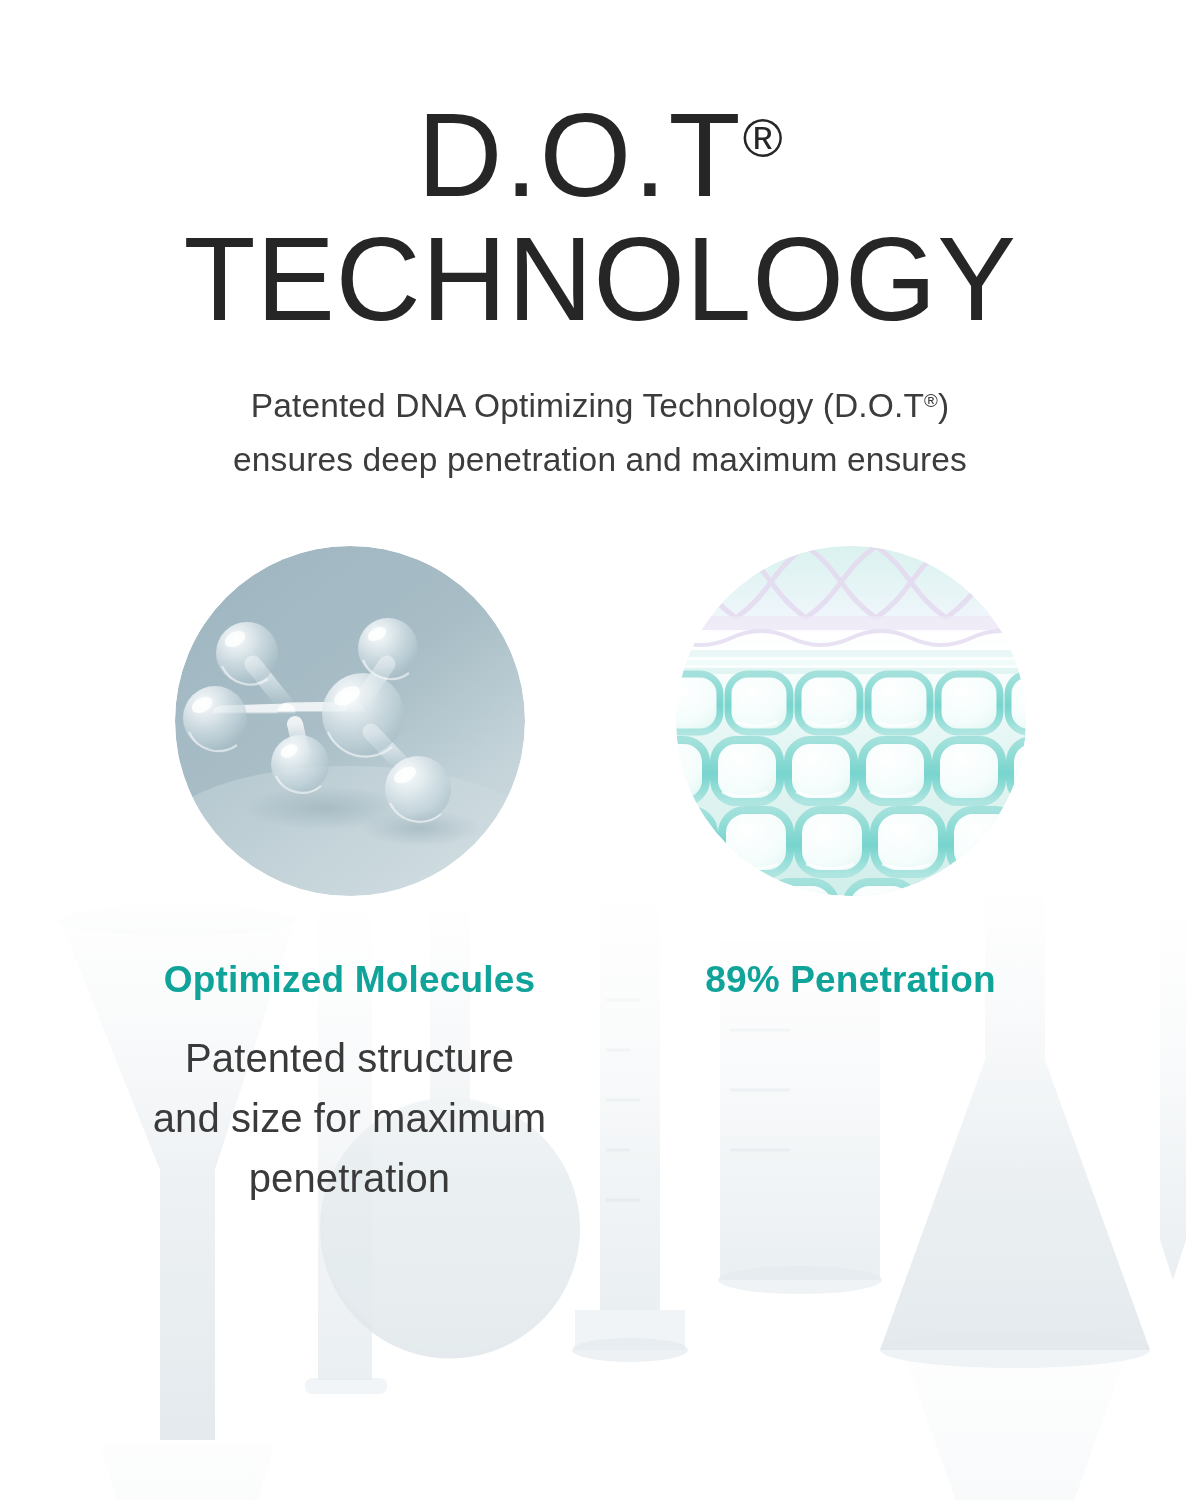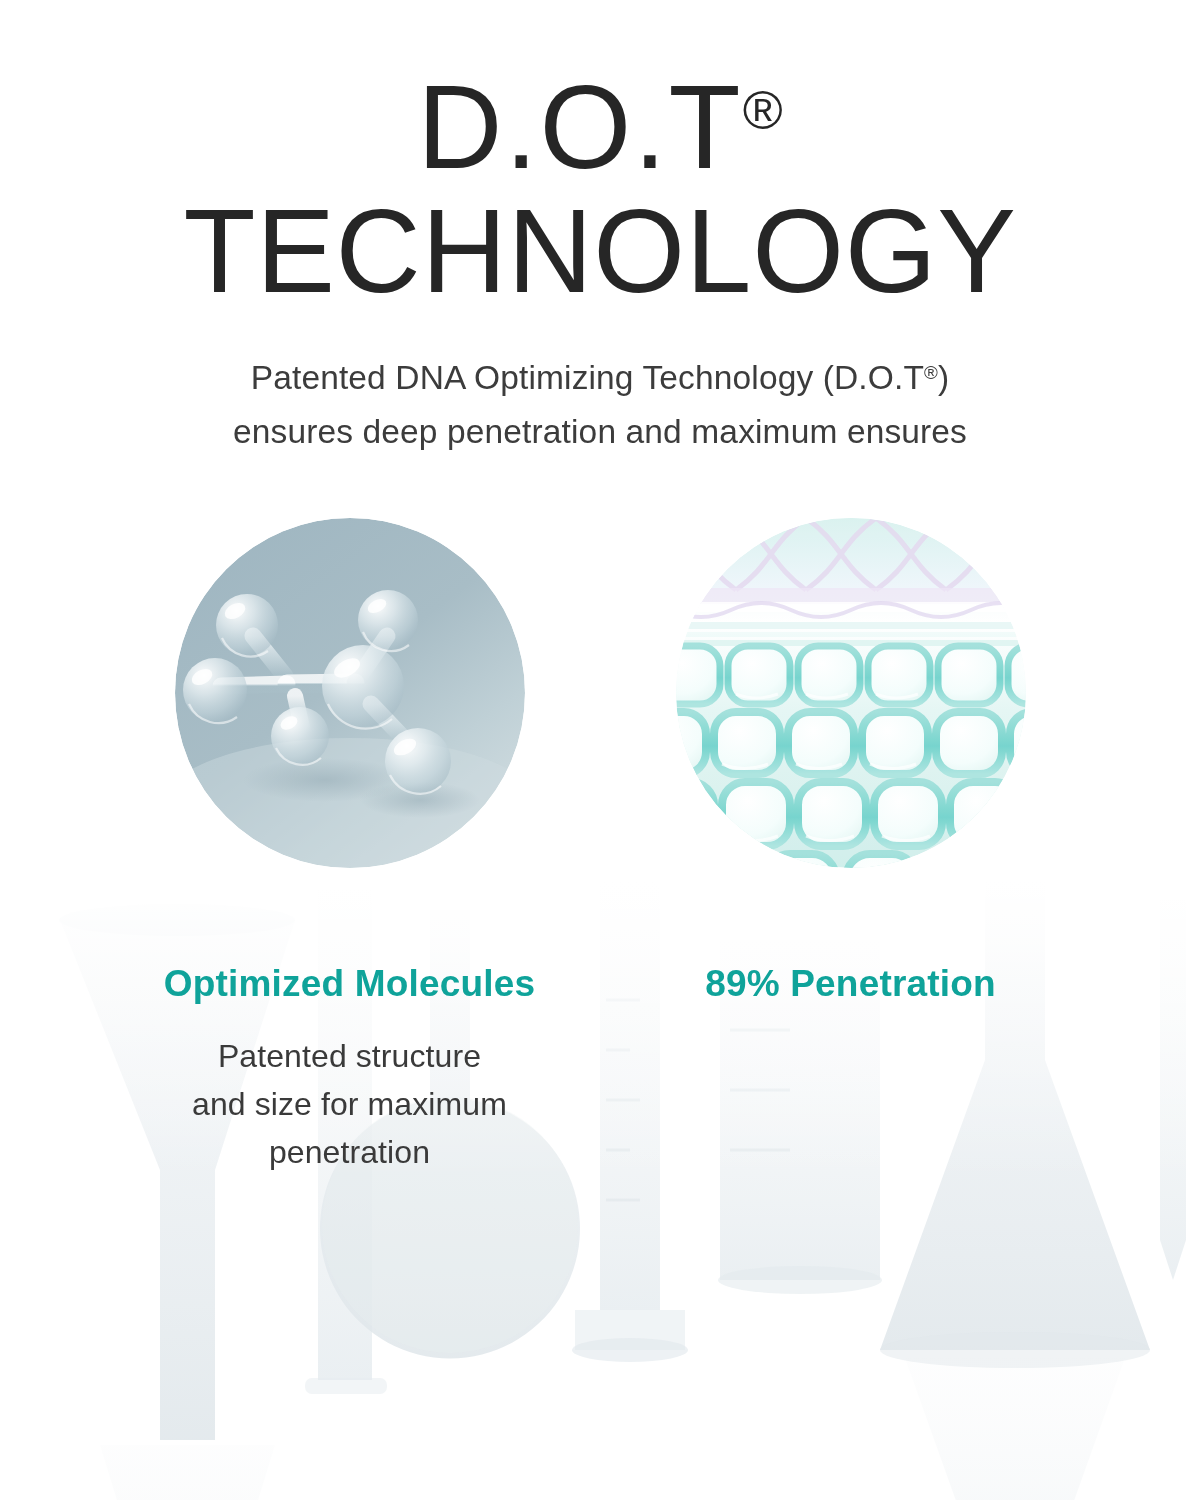--- a/index.html
+++ b/index.html
@@ -31,21 +31,21 @@
   
   .page {
     position:relative;
     z-index:2;
     width:1200px;
     height:1500px;
   }
 
   
   .headings {
-    padding-top:68px;
+    padding-top:96px;
     text-align:center;
   }
   .title-line-1 {
     font-size:118px;
     line-height:1.0;
     font-weight:400;
     letter-spacing:0.018em;
     color:#262626;
     white-space:nowrap;
   }
@@ -102,32 +102,32 @@
   .circle {
     width:350px;
     height:350px;
     border-radius:50%;
     overflow:hidden;
     position:relative;
   }
   .circle svg { display:block; width:100%; height:100%; }
 
   .feature-title {
-    margin-top:96px;
+    margin-top:64px;
     font-size:37px;
     font-weight:700;
     color:#0FA39A;
     letter-spacing:0.005em;
     line-height:1.1;
     text-align:center;
     white-space:nowrap;
   }
   .feature-body {
     margin-top:28px;
-    font-size:32px;
+    font-size:40px;
     line-height:1.5;
     color:#3a3a3a;
     text-align:center;
     font-weight:400;
     letter-spacing:0.003em;
   }
 </style>
 </head>
 <body>
 

